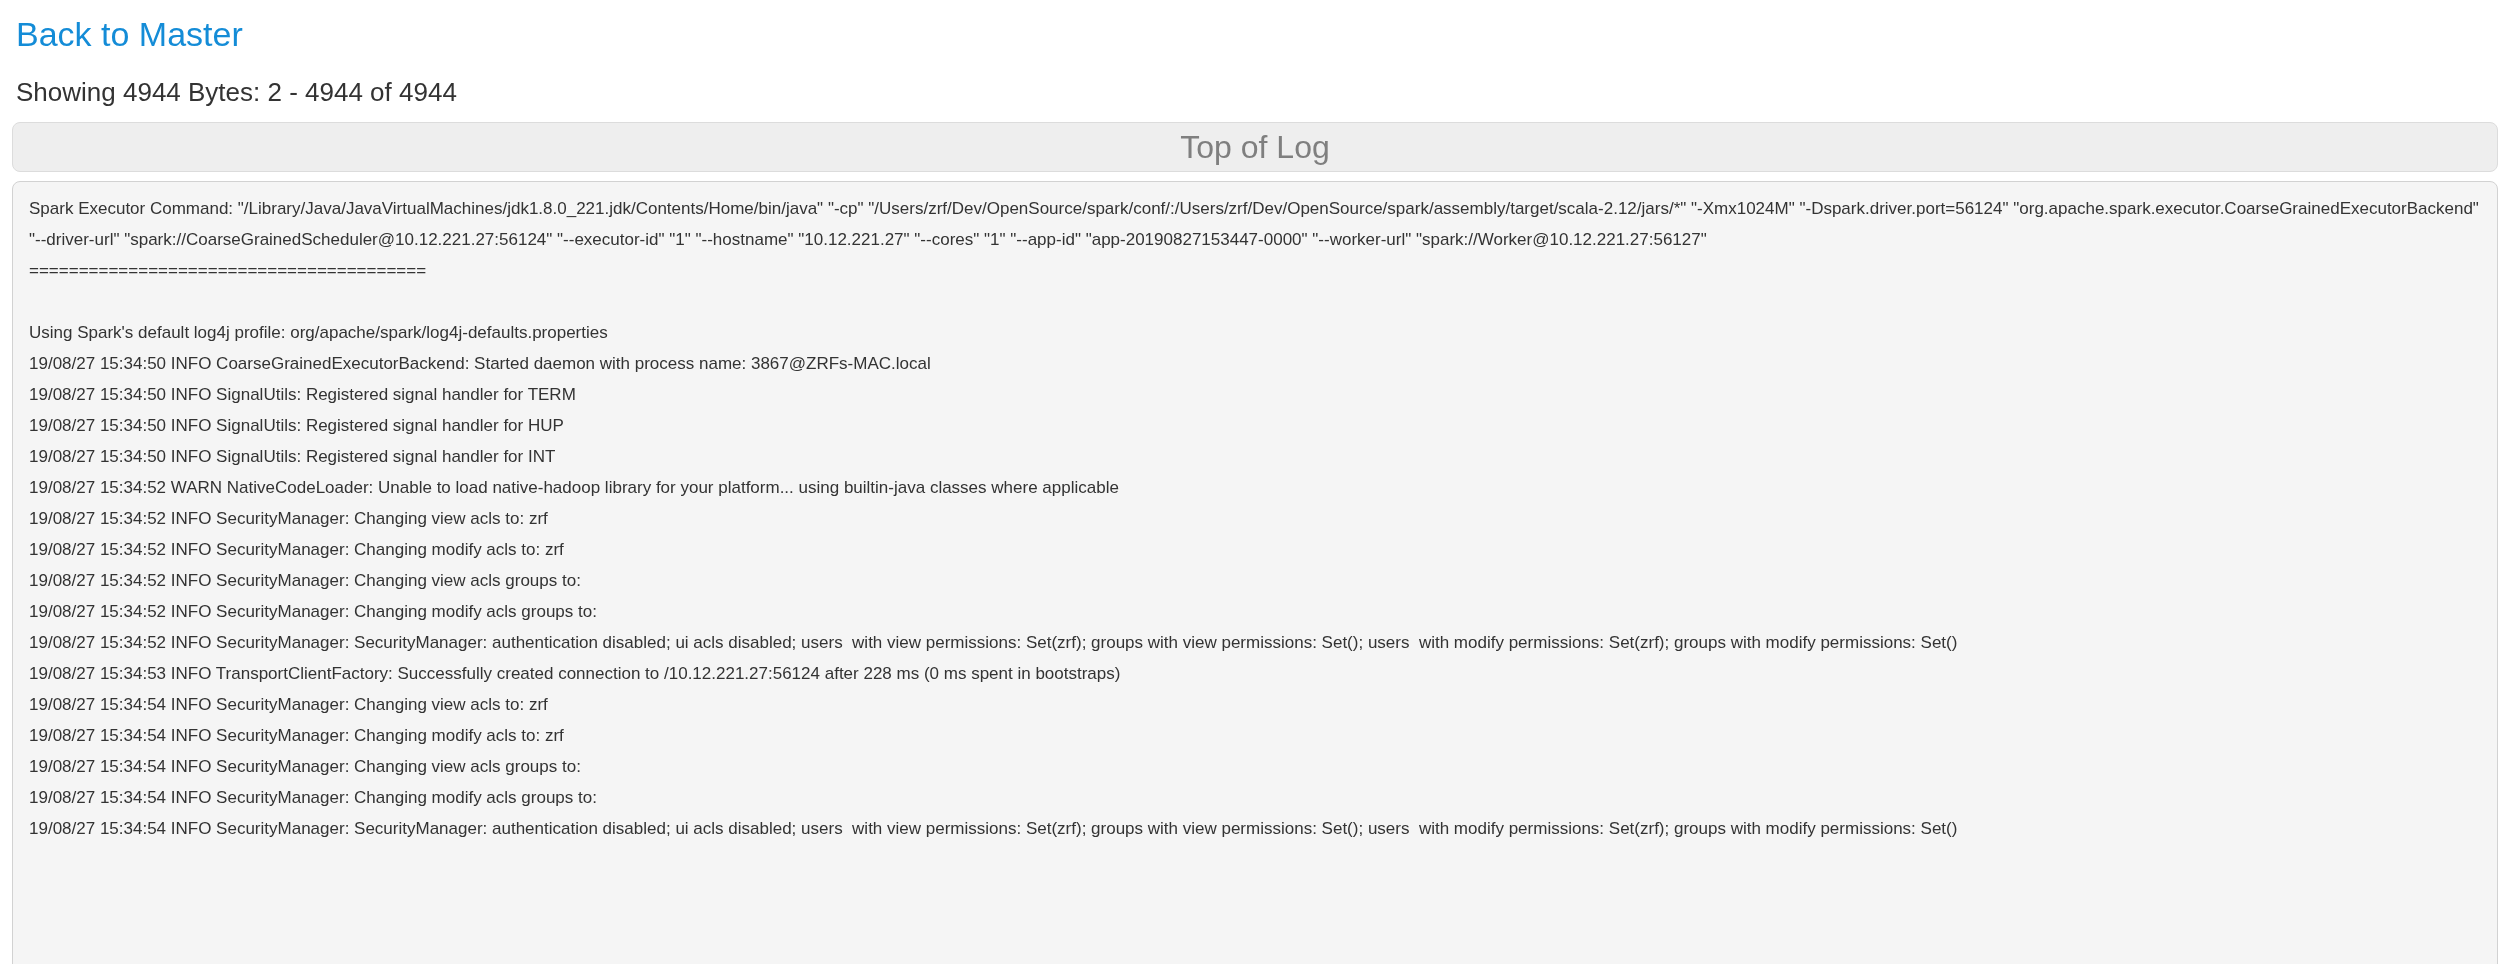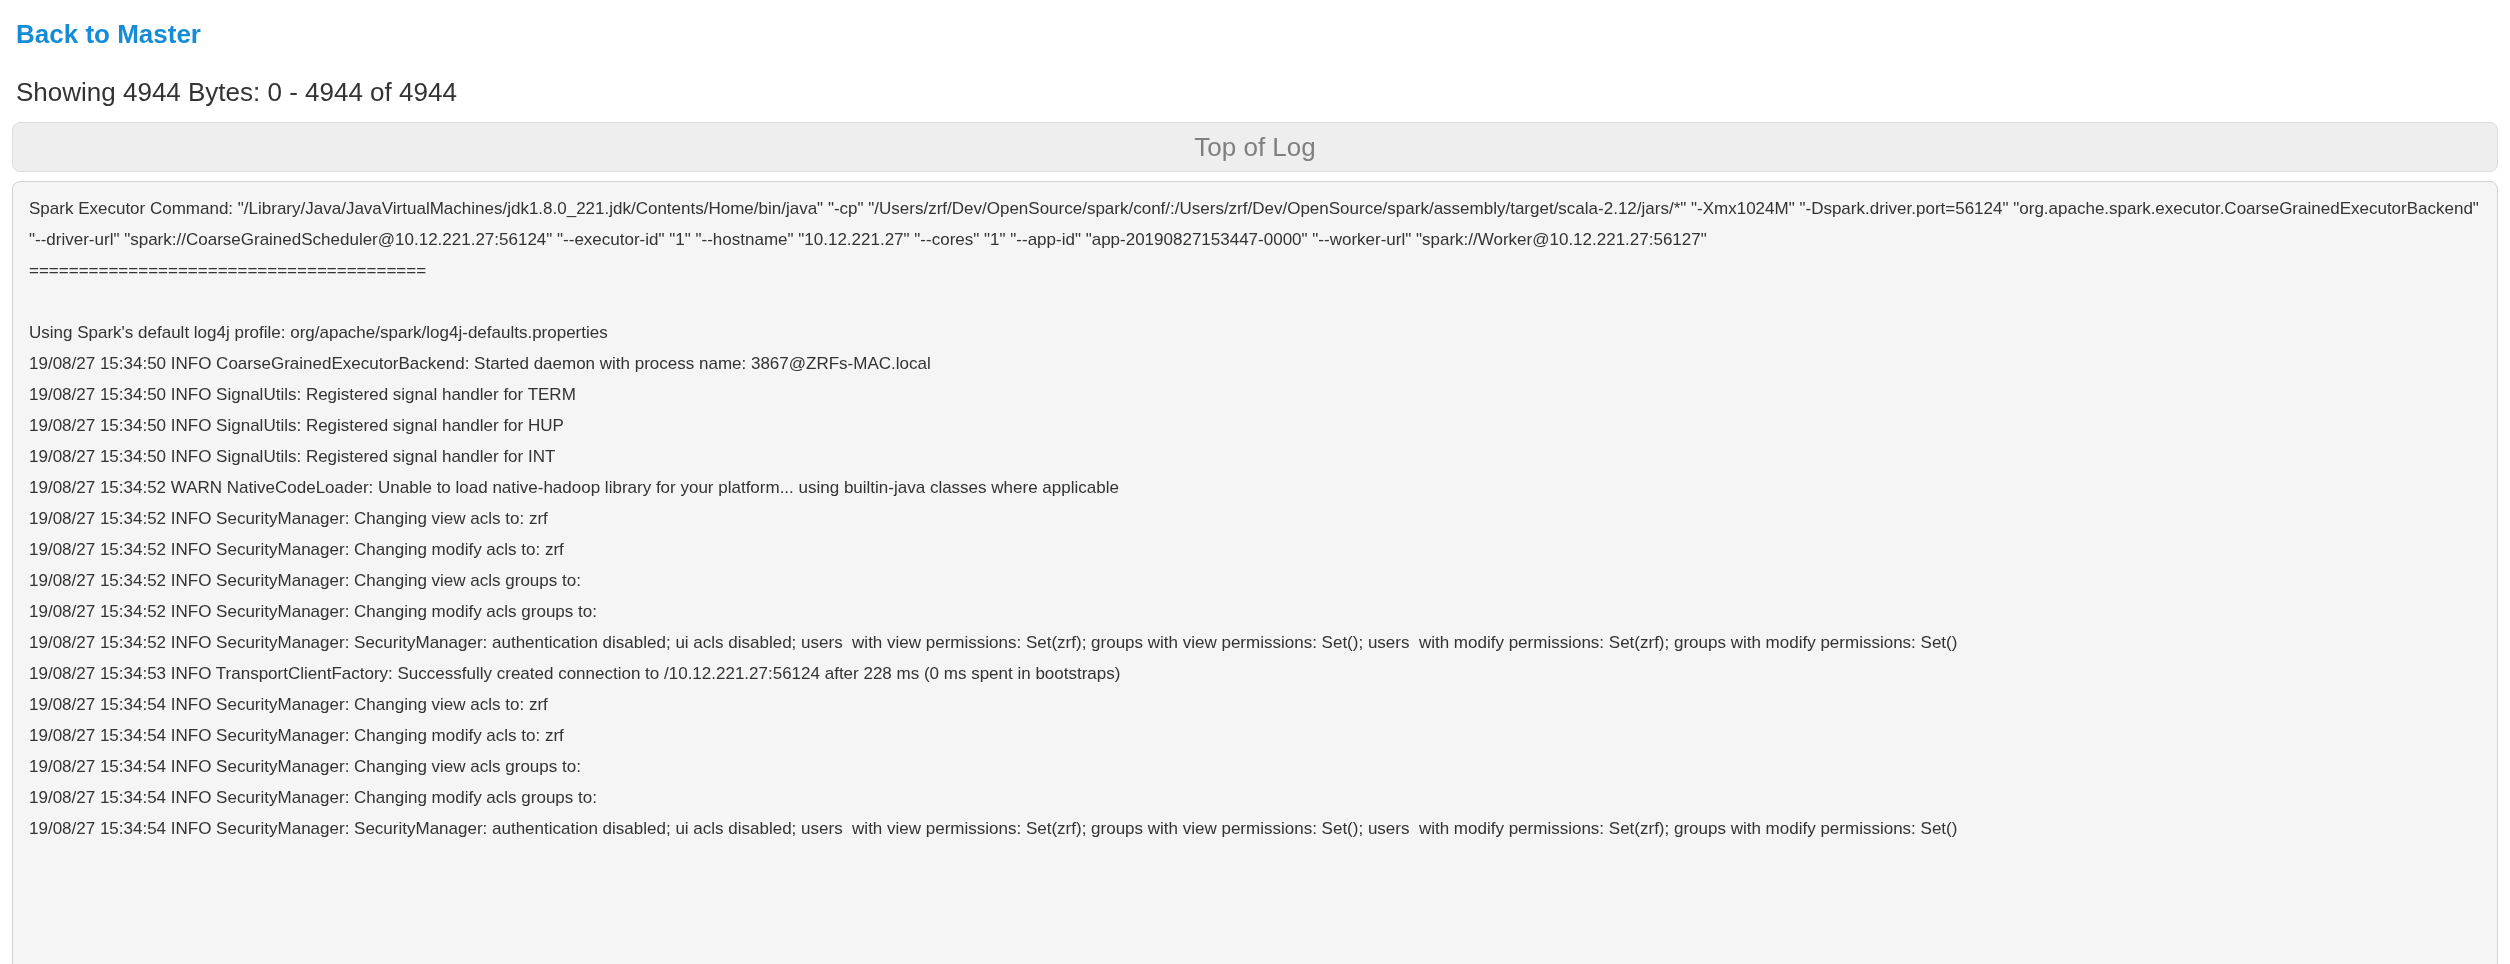--- a/index.html
+++ b/index.html
@@ -10,23 +10,23 @@
   }
   .page {
     width: 2510px;
     min-height: 964px;
     padding: 10px 12px 0 12px;
     overflow: hidden;
   }
   .back-link {
     display: inline-block;
     margin: 8px 0 0 4px;
-    font-size: 26px;
+    font-size: 34px;
     line-height: 32px;
-    font-weight: 700;
+    font-weight: 400;
     color: #148cd7;
     text-decoration: none;
     cursor: pointer;
   }
   .bytes-info {
     margin: 26px 0 14px 4px;
     font-size: 26px;
     line-height: 32px;
     color: #333333;
   }
@@ -35,21 +35,21 @@
     height: 50px;
     background: #eeeeee;
     border: 1px solid #dcdcdc;
     border-radius: 8px;
     display: flex;
     align-items: center;
     justify-content: center;
     margin-bottom: 9px;
   }
   .log-header-title {
-    font-size: 26px;
+    font-size: 32px;
     color: #7f7f7f;
   }
   .log-box {
     width: 100%;
     min-height: 806px;
     background: #f5f5f5;
     border: 1px solid #d2d2d2;
     border-radius: 8px;
     padding: 11px 16px 14px 16px;
   }
@@ -62,21 +62,21 @@
     word-wrap: break-word;
   }
 </style>
 </head>
 <body>
 
 <div class="page">
 
   <a class="back-link">Back to Master</a>
 
-  <div class="bytes-info">Showing 4944 Bytes: 0 - 4944 of 4944</div>
+  <div class="bytes-info">Showing 4944 Bytes: 2 - 4944 of 4944</div>
 
   <div class="log-header">
     <span class="log-header-title">Top of Log</span>
   </div>
 
   <div class="log-box">
     <pre class="log-pre">Spark Executor Command: "/Library/Java/JavaVirtualMachines/jdk1.8.0_221.jdk/Contents/Home/bin/java" "-cp" "/Users/zrf/Dev/OpenSource/spark/conf/:/Users/zrf/Dev/OpenSource/spark/assembly/target/scala-2.12/jars/*" "-Xmx1024M" "-Dspark.driver.port=56124" "org.apache.spark.executor.CoarseGrainedExecutorBackend" "--driver-url" "spark://CoarseGrainedScheduler@10.12.221.27:56124" "--executor-id" "1" "--hostname" "10.12.221.27" "--cores" "1" "--app-id" "app-20190827153447-0000" "--worker-url" "spark://Worker@10.12.221.27:56127"
 ========================================
 
 Using Spark's default log4j profile: org/apache/spark/log4j-defaults.properties

